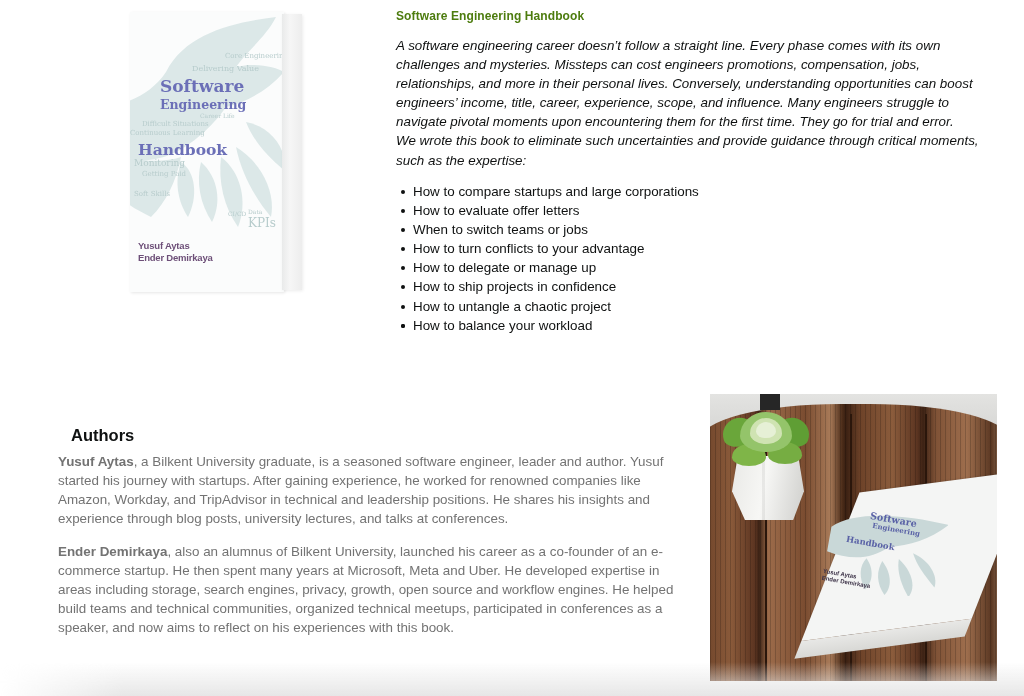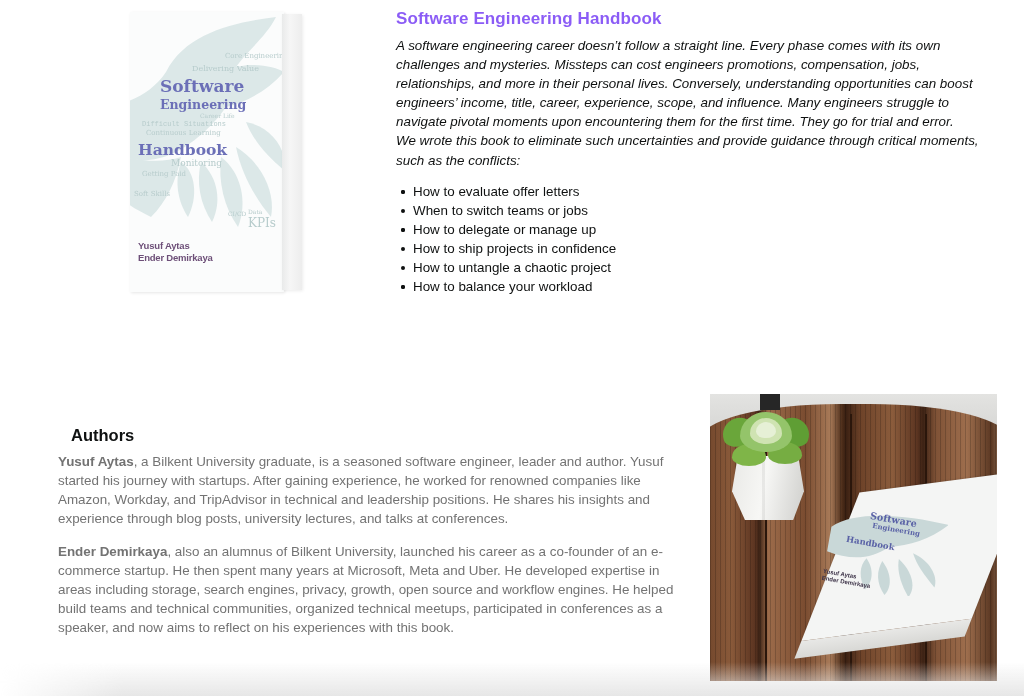--- a/index.html
+++ b/index.html
@@ -44,21 +44,21 @@
     }
     .wc {
       position: absolute; font-family: "DejaVu Serif", serif; color: #b7cccc;
       white-space: nowrap;
     }
 
     
     .book-title {
       position: absolute; left: 396px; top: 9px;
       font-family: "Liberation Sans", sans-serif; font-weight: bold;
-      font-size: 17px; color: #8b5cf6; letter-spacing: 0.1px;
+      font-size: 12px; color: #4d7c0f; letter-spacing: 0.1px;
     }
     .desc {
       position: absolute; left: 396px; top: 36px; width: 620px;
       font-family: "Liberation Sans", sans-serif; font-size: 13.4px;
       line-height: 19.1px; color: #0f1111; font-style: italic;
     }
     .desc .ln { display: block; white-space: nowrap; }
     .bullets {
       position: absolute; left: 413px; top: 182px; list-style: none;
       font-family: "Liberation Sans", sans-serif; font-size: 13.4px;
@@ -163,23 +163,23 @@
           <path d="M55 150 C70 160, 72 185, 62 205 C52 190, 48 170, 55 150 Z"></path>
           <path d="M75 150 C92 165, 96 190, 86 210 C74 192, 70 170, 75 150 Z"></path>
           <path d="M95 145 C115 160, 122 190, 112 215 C98 195, 92 170, 95 145 Z"></path>
           <path d="M110 135 C135 150, 150 180, 145 205 C128 185, 115 160, 110 135 Z"></path>
           <path d="M120 110 C145 115, 160 135, 160 160 C142 145, 128 130, 120 110 Z"></path>
         </g>
       </svg>
       <span class="wc" style="left:68px;top:40px;font-size:7px;margin-left:27px;">Core Engineering</span>
       <span class="wc" style="left:62px;top:52px;font-size:8px;">Delivering Value</span>
       <span class="wc" style="left:70px;top:100px;font-size:6px;">Career Life</span>
-      <span class="wc" style="left:12px;top:108px;font-size:7px;font-family:Liberation Mono, monospace;">Difficult Situations</span>
-      <span class="wc" style="left:16px;top:117px;font-size:7px;">Continuous Learning</span>
-      <span class="wc" style="left:4px;top:146px;font-size:9px;margin-left:37px;">Monitoring</span>
+      <span class="wc" style="left:12px;top:108px;font-size:7px;">Difficult Situations</span>
+      <span class="wc" style="left:0;top:117px;font-size:7px;">Continuous Learning</span>
+      <span class="wc" style="left:4px;top:146px;font-size:9px;">Monitoring</span>
       <span class="wc" style="left:12px;top:158px;font-size:7px;text-align:center;">Getting Paid</span>
       <span class="wc" style="left:4px;top:178px;font-size:7px;">Soft Skills</span>
       <span class="wc" style="left:98px;top:198px;font-size:6px;">CI/CD</span>
       <span class="wc" style="left:118px;top:196px;font-size:6px;">Data</span>
       <span class="wc" style="left:118px;top:204px;font-size:12px;">KPIs</span>
 
       <span class="cover-title ct1">Software</span>
       <span class="cover-title ct2">Engineering</span>
       <span class="cover-title ct3">Handbook</span>
       <div class="cover-authors">
@@ -191,28 +191,28 @@
   </div>
 
   <h2 class="book-title">Software Engineering Handbook</h2>
   <p class="desc">
     <span class="ln">A software engineering career doesn’t follow a straight line. Every phase comes with its own</span>
     <span class="ln">challenges and mysteries. Missteps can cost engineers promotions, compensation, jobs,</span>
     <span class="ln">relationships, and more in their personal lives. Conversely, understanding opportunities can boost</span>
     <span class="ln">engineers’ income, title, career, experience, scope, and influence. Many engineers struggle to</span>
     <span class="ln">navigate pivotal moments upon encountering them for the first time. They go for trial and error.</span>
     <span class="ln">We wrote this book to eliminate such uncertainties and provide guidance through critical moments,</span>
-    <span class="ln">such as the conflicts:</span>
+    <span class="ln">such as the expertise:</span>
   </p>
 
   <ul class="bullets">
-    <li><span class="dot"></span></li>
+    <li><span class="dot"></span><span>How to compare startups and large corporations</span></li>
     <li><span class="dot"></span><span>How to evaluate offer letters</span></li>
     <li><span class="dot"></span><span>When to switch teams or jobs</span></li>
-    <li><span class="dot"></span></li>
+    <li><span class="dot"></span><span>How to turn conflicts to your advantage</span></li>
     <li><span class="dot"></span><span>How to delegate or manage up</span></li>
     <li><span class="dot"></span><span>How to ship projects in confidence</span></li>
     <li><span class="dot"></span><span>How to untangle a chaotic project</span></li>
     <li><span class="dot"></span></li>
     <li><span class="dot"></span><span>How to balance your workload</span></li>
   </ul>
 
   <h3 class="authors-heading">Authors</h3>
 
   <p class="bio bio1">

